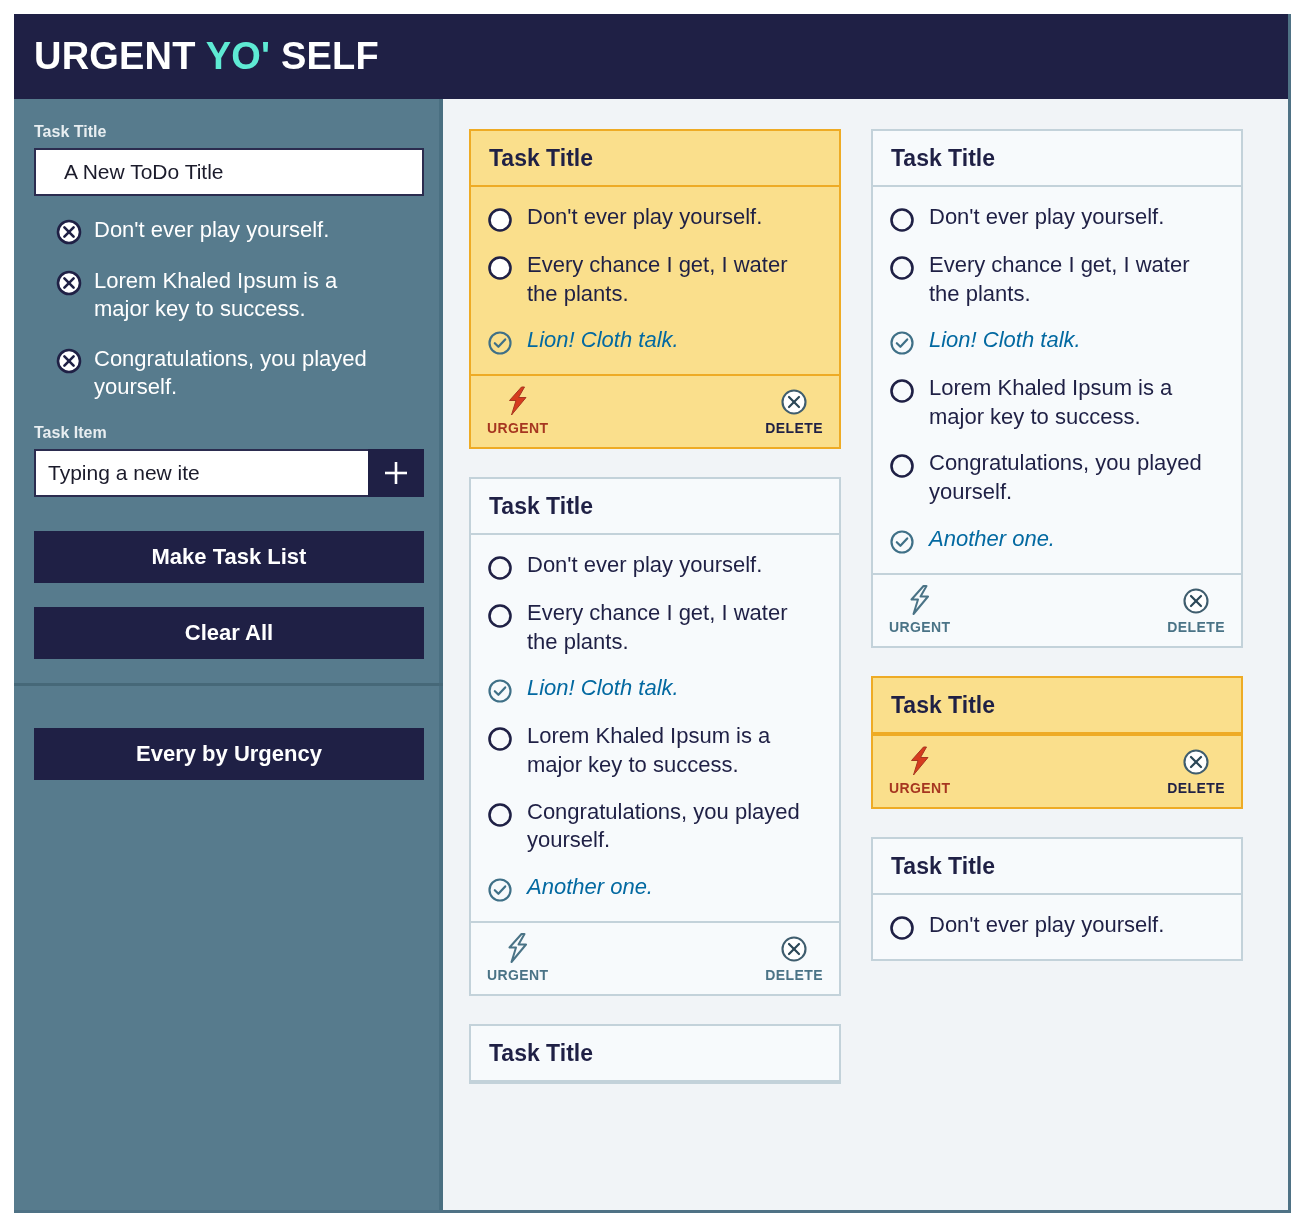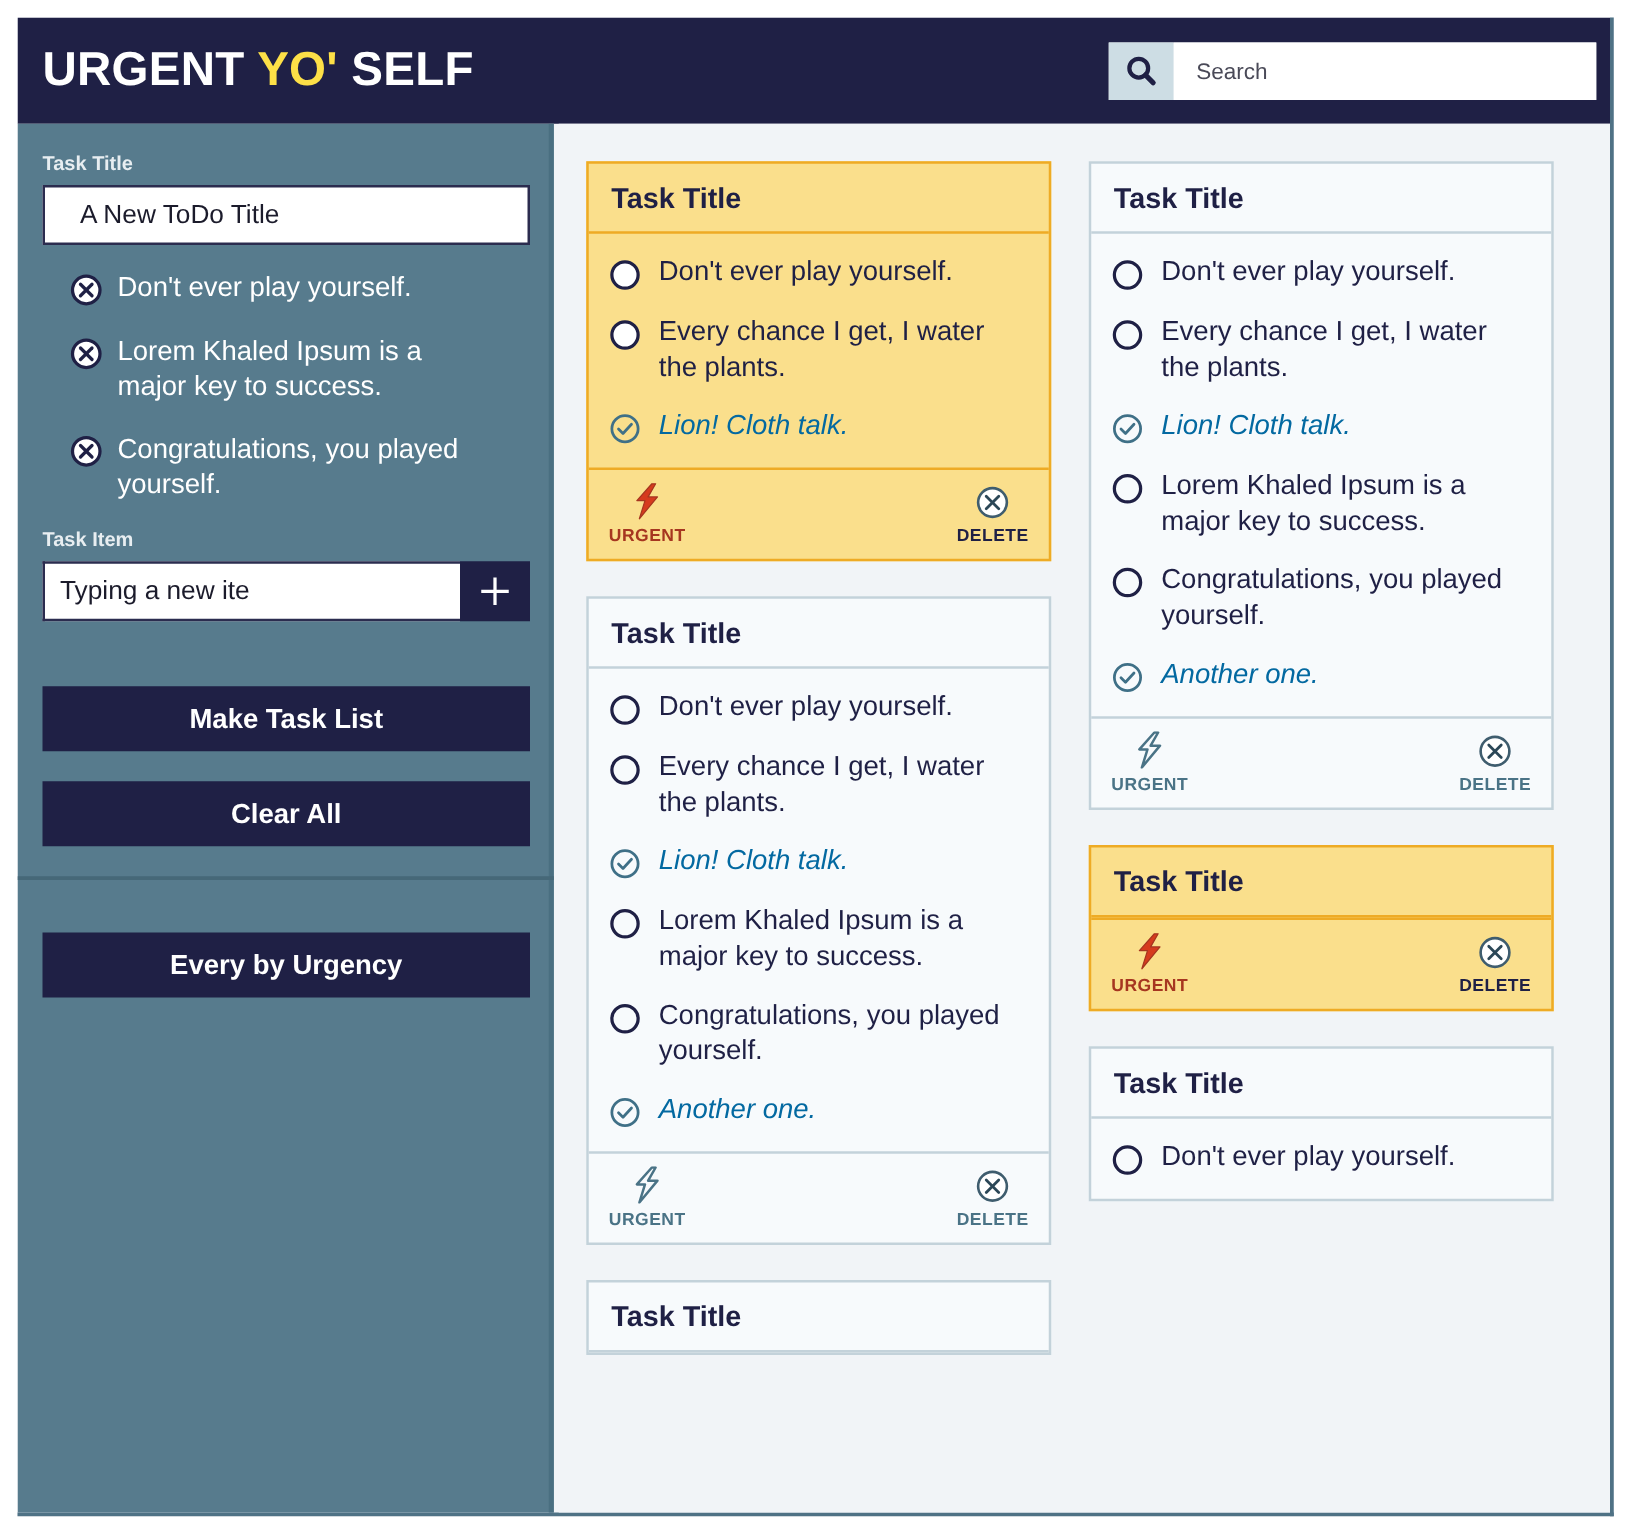--- a/index.html
+++ b/index.html
@@ -29,21 +29,21 @@
     display: flex; align-items: center;
   }
   .brand {
     margin-left: 20px;
     font-size: 38px;
     font-weight: bold;
     letter-spacing: 0.2px;
     color: #ffffff;
     white-space: nowrap;
   }
-  .brand .accent { color: #fde047; }
+  .brand .accent { color: #5eead4; }
   .search-wrap {
     position: absolute;
     left: 873px; top: 20px;
     width: 390px; height: 46px;
     display: flex;
     background: #ffffff;
   }
   .search-icon-box {
     width: 52px; height: 46px;
     background: #cddde4;
@@ -96,21 +96,21 @@
     font-size: 22px;
     color: #ffffff;
     line-height: 1.28;
     max-width: 290px;
   }
   .x-circle { flex: 0 0 auto; margin-top: 3px; }
 
   .item-row {
     display: flex;
     width: 390px;
-    margin-bottom: 52px;
+    margin-bottom: 34px;
   }
   .item-input {
     flex: 1; height: 48px;
     background: #ffffff;
     border: 2px solid #2b2c4f;
     border-right: none;
     font-family: "Liberation Sans", sans-serif;
     font-size: 21px;
     color: #1b1b2b;
     padding-left: 12px;
@@ -225,29 +225,20 @@
 </head>
 <body>
 
 <div class="app">
 
   <div class="header">
     <div class="brand">
       <span>URGENT </span><span class="accent">YO'</span><span> SELF</span>
     </div>
 
-    <div class="search-wrap">
-      <div class="search-icon-box">
-        <svg width="28" height="28" viewBox="0 0 28 28">
-          <circle cx="12" cy="11.5" r="7.5" fill="none" stroke="#1f2045" stroke-width="3.4"></circle>
-          <line x1="17.4" y1="17" x2="23.5" y2="23.2" stroke="#1f2045" stroke-width="4.2" stroke-linecap="round"></line>
-        </svg>
-      </div>
-      <input class="search-input" type="text" placeholder="Search" style="">
-    </div>
   </div>
 
   <div class="sidebar">
 
     <div class="field-label">Task Title</div>
     <input class="title-input" type="text" value="A New ToDo Title" style="">
 
     <ul class="side-list">
       <li class="side-item">
         <span class="x-circle">

